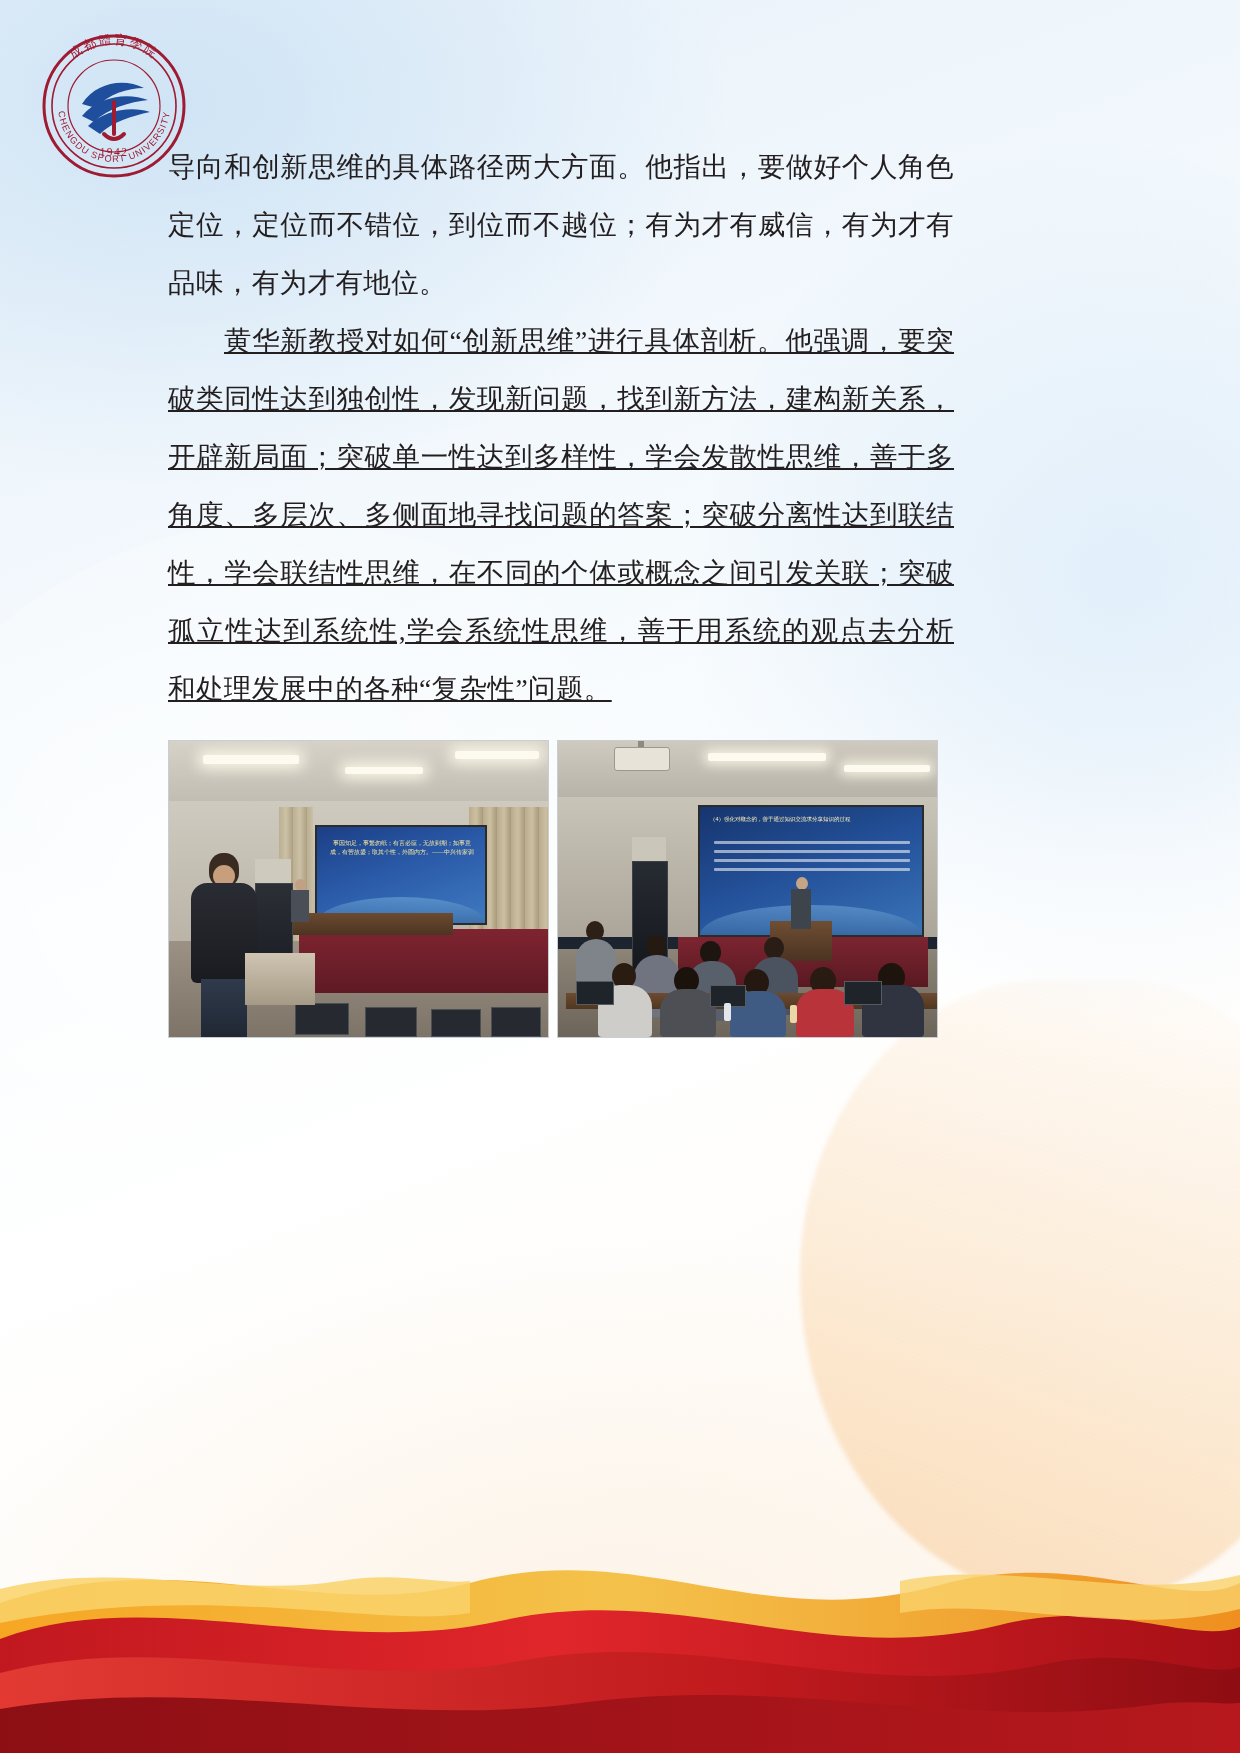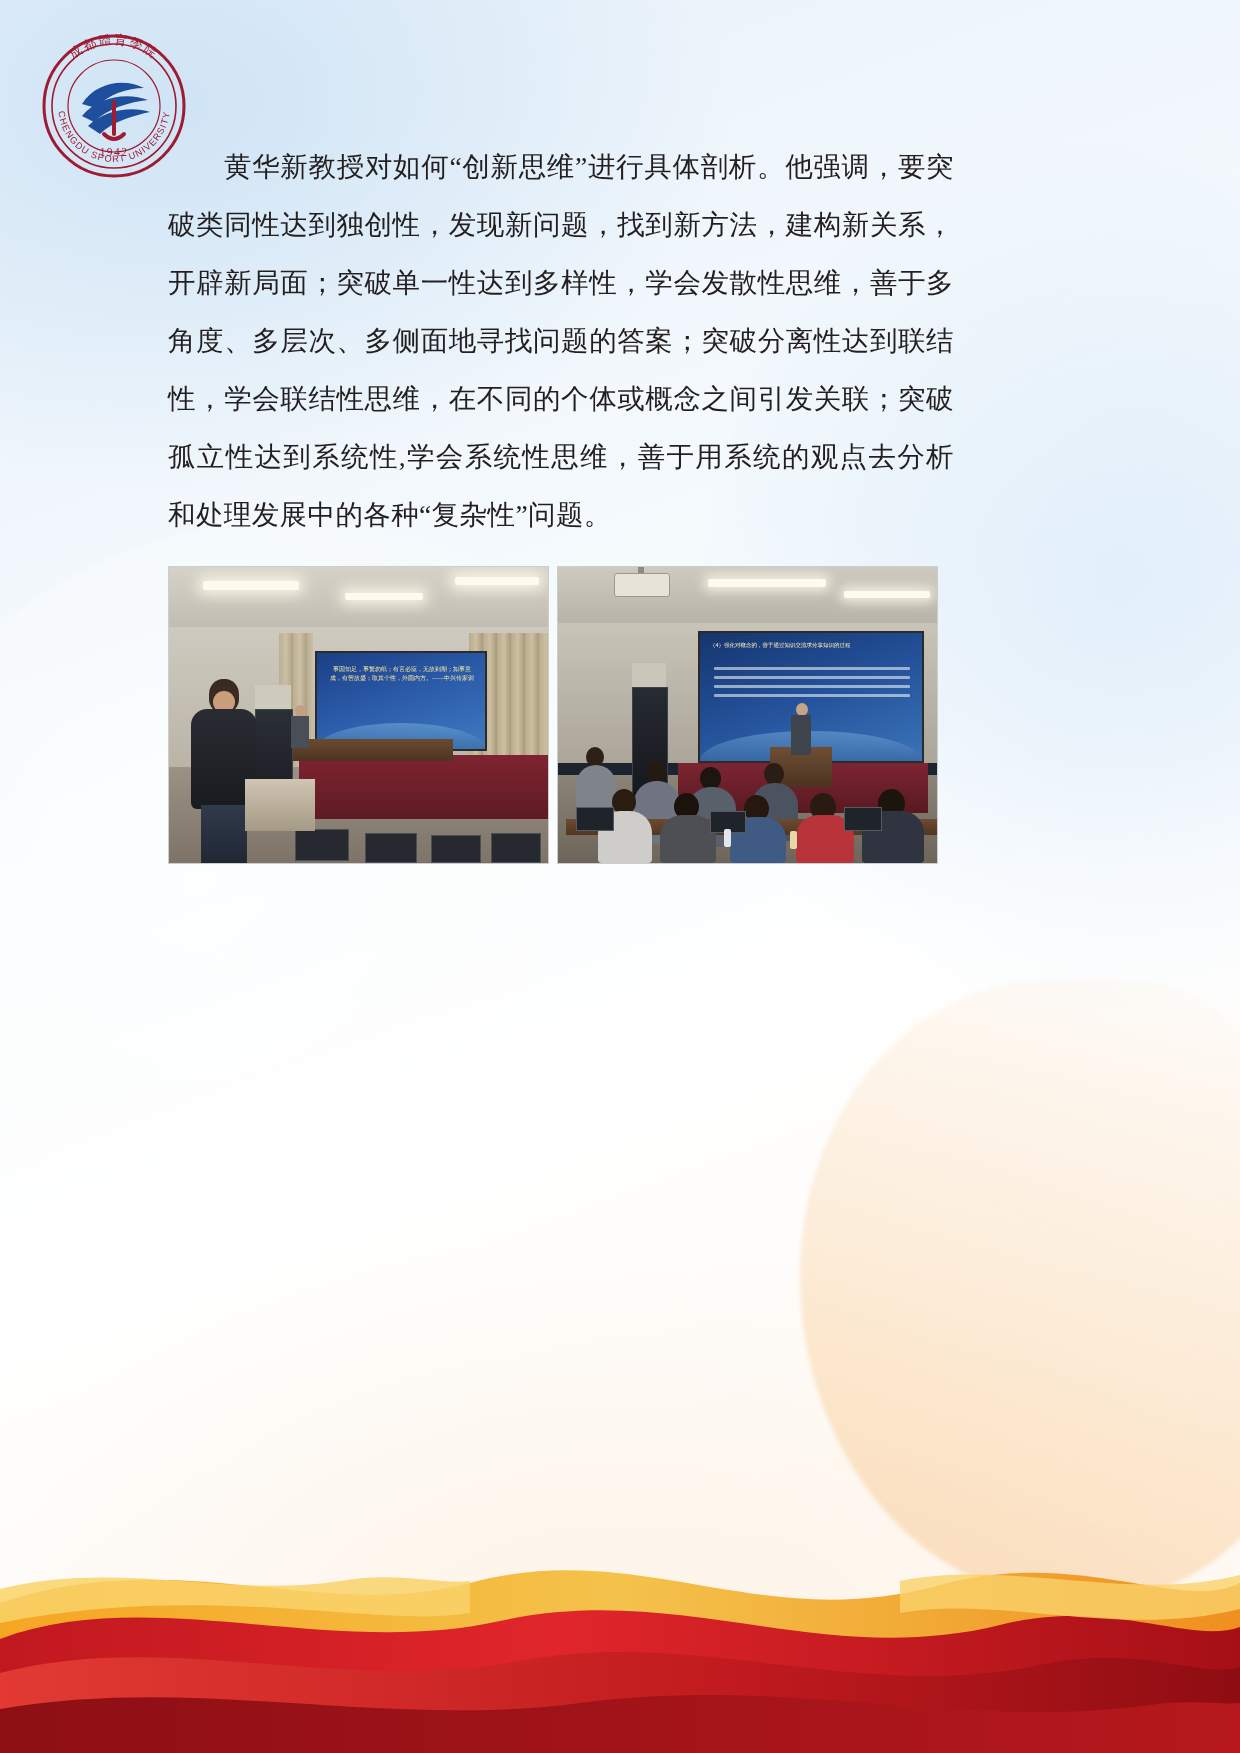--- a/index.html
+++ b/index.html
@@ -74,20 +74,21 @@
     font-size: 27.5px;
     line-height: 58px;
     color: #231f20;
     letter-spacing: 0.4px;
     text-align: justify;
     text-justify: inter-ideograph;
     margin: 0;
   }
   .para.indent {
     text-indent: 56px;
+    text-decoration: underline;
   }
   .para + .para {
     margin-top: 0;
   }
 
   
   .photos {
     display: flex;
     gap: 8px;
     margin-top: 22px;
@@ -315,20 +316,21 @@
         <path d="M44 86 C 60 66, 90 62, 110 70 C 92 72, 70 78, 56 92 Z" fill="#1f4f9c"></path>
         <path d="M50 96 C 66 80, 94 76, 112 82 C 94 86, 74 92, 62 104 Z" fill="#1f4f9c"></path>
         <path d="M76 72 L76 104 M66 104 Q76 114 86 104" stroke="#9e1b32" stroke-width="4" fill="none" stroke-linecap="round"></path>
       </g>
       <text x="76" y="126" text-anchor="middle" font-family="'Liberation Serif', serif" font-size="11.5" fill="#9e1b32" letter-spacing="1.4">1942</text>
     </svg>
   </div>
 
   <div class="content">
 
+    <p class="para">导向和创新思维的具体路径两大方面。他指出，要做好个人角色定位，定位而不错位，到位而不越位；有为才有威信，有为才有品味，有为才有地位。</p>
 
     <p class="para indent">黄华新教授对如何“创新思维”进行具体剖析。他强调，要突破类同性达到独创性，发现新问题，找到新方法，建构新关系，开辟新局面；突破单一性达到多样性，学会发散性思维，善于多角度、多层次、多侧面地寻找问题的答案；突破分离性达到联结性，学会联结性思维，在不同的个体或概念之间引发关联；突破孤立性达到系统性,学会系统性思维，善于用系统的观点去分析和处理发展中的各种“复杂性”问题。</p>
 
     <div class="photos">
 
       <div class="photo">
         <div class="p1-ceiling"></div>
         <div class="p1-light" style="left:34px; top:14px; width:96px; height:9px;"></div>
         <div class="p1-light" style="left:176px; top:26px; width:78px; height:7px;"></div>
         <div class="p1-light" style="left:286px; top:10px; width:84px; height:8px;"></div>

